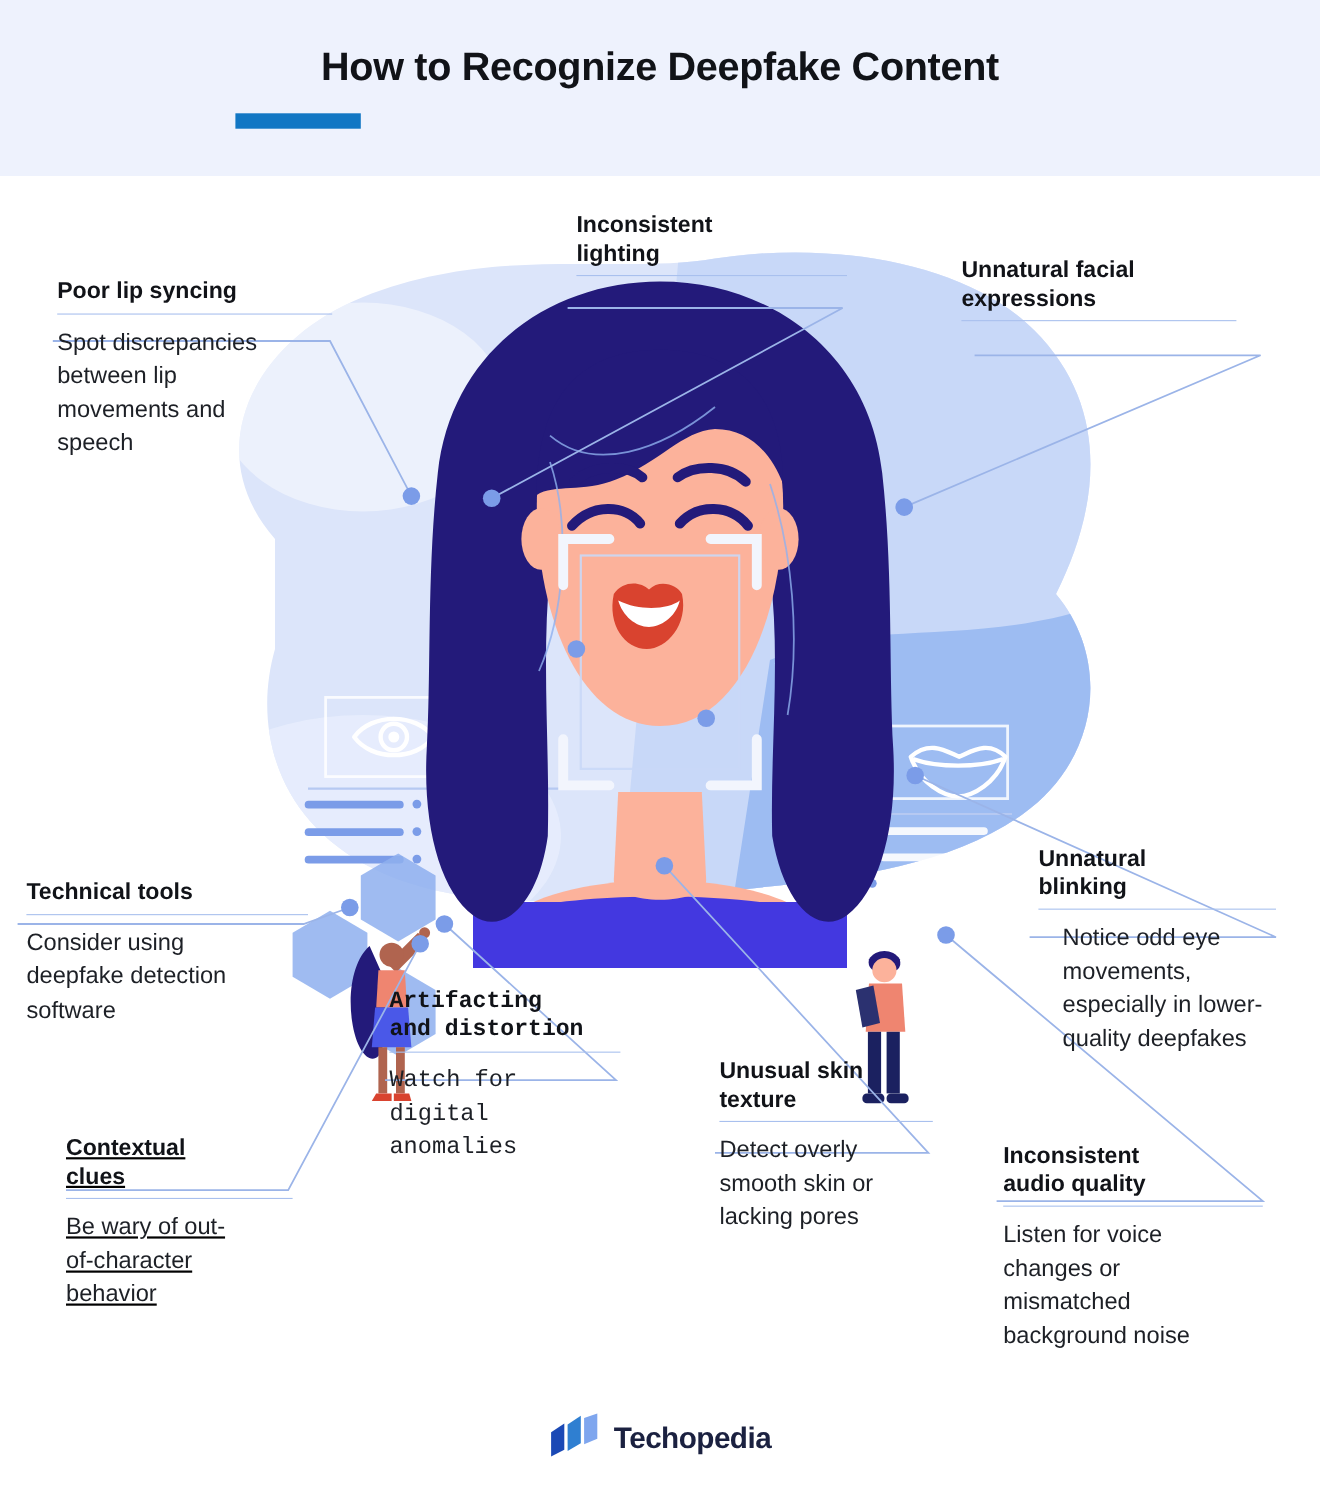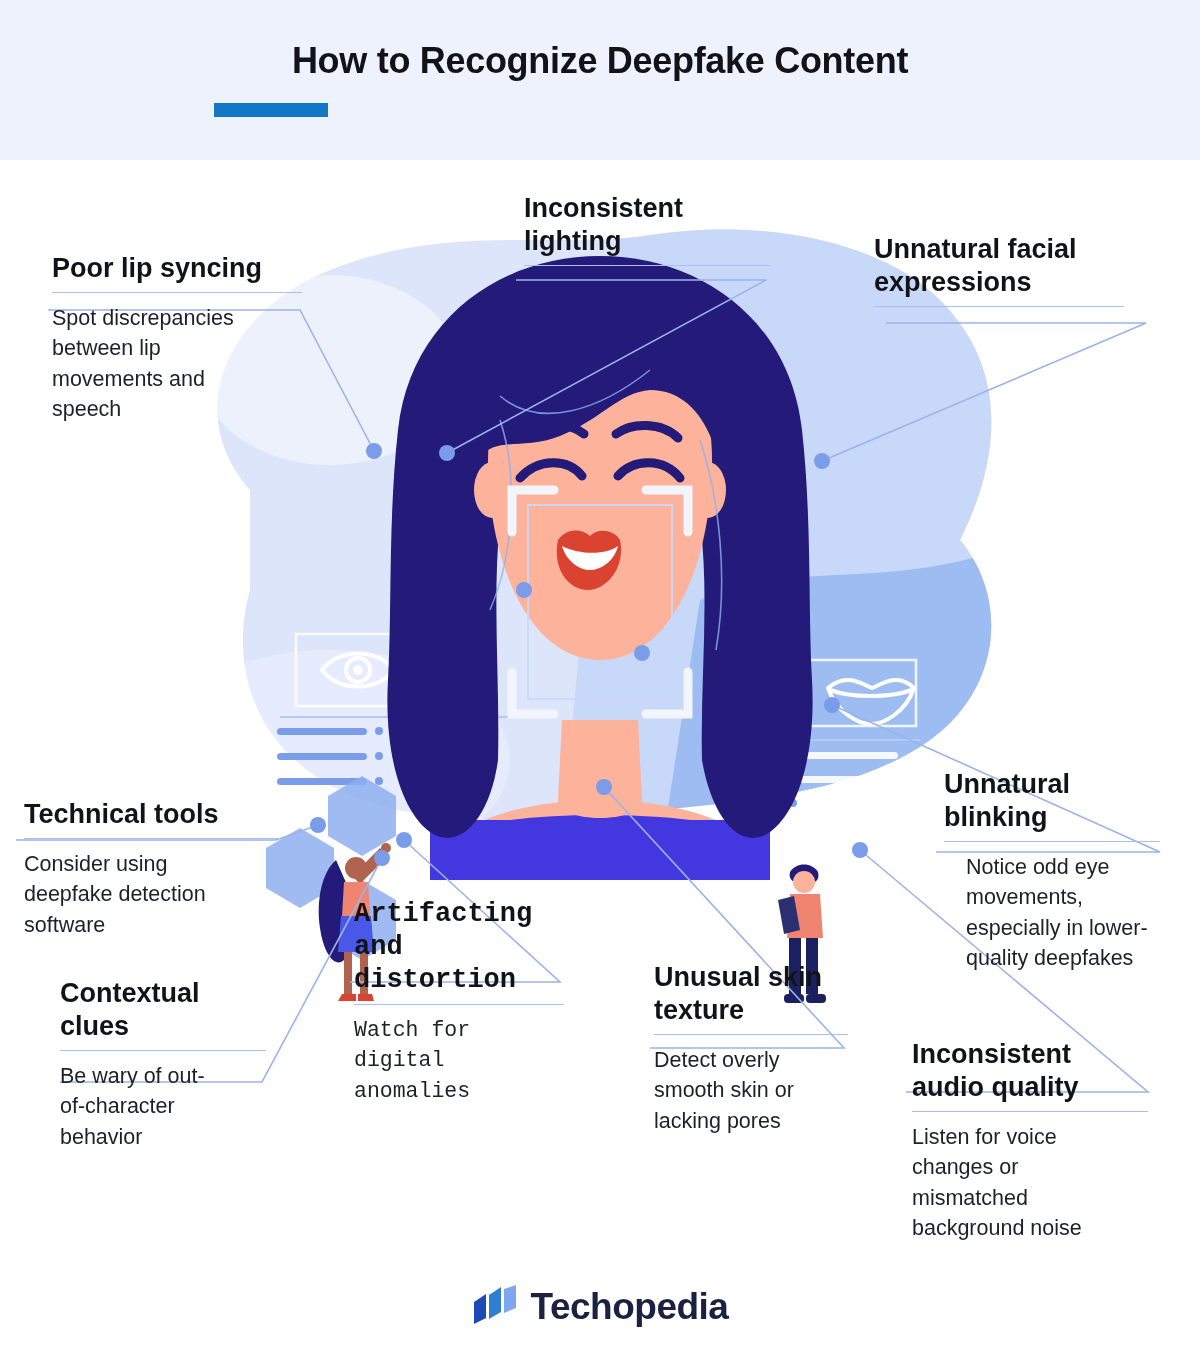--- a/index.html
+++ b/index.html
@@ -28,40 +28,40 @@
     background:#1277c4;
   }
 
   
   .art{position:absolute;left:0;top:160px;width:1200px;height:1100px;}
   .art svg{display:block;}
 
   
   .callout{position:absolute;}
   .callout .c-title{
-    font-size:27px;font-weight:bold;color:#111318;
+    font-size:21px;font-weight:bold;color:#111318;
     line-height:1.22;margin:0;white-space:pre-line;
   }
   .callout .c-rule{
     height:0;border-top:1.6px solid #a9c0ee;margin:7px 0 10px 0;
   }
   .callout .c-body{
     font-size:21.5px;color:#1d2026;line-height:1.42;
     margin:0;white-space:pre-line;
   }
   .callout.indent .c-body{margin-left:22px;}
   .callout.indent .c-rule{margin-left:0;}
 
   
   .footer{
     position:absolute;left:0;top:1272px;width:1200px;height:70px;
     display:flex;align-items:center;justify-content:center;gap:13px;
   }
   .footer-word{
-    font-size:37px;font-weight:bold;color:#1b2140;letter-spacing:-0.5px;
+    font-size:27px;font-weight:bold;color:#1b2140;letter-spacing:-0.5px;
   }
 </style>
 </head>
 <body>
 
 <div id="infographic">
 
   <div class="header">
     <div class="header-title">How to Recognize Deepfake Content</div>
     <div class="header-rule"></div>
@@ -257,21 +257,21 @@
   </div>
 
   <div class="callout" style="left:24px;top:798px;width:256px;">
     <div class="c-title">Technical tools</div>
     <div class="c-rule"></div>
     <div class="c-body">Consider using
 deepfake detection
 software</div>
   </div>
 
-  <div class="callout" style="left:60px;top:977px;width:206px;">
+  <div class="callout" style="left:60px;top:1031px;width:206px;text-decoration:underline;">
     <div class="c-title">Contextual
 clues</div>
     <div class="c-rule"></div>
     <div class="c-body">Be wary of out-
 of-character
 behavior</div>
   </div>
 
   <div class="callout" style="left:354px;top:898px;width:210px;font-family:Liberation Mono, monospace;">
     <div class="c-title">Artifacting

